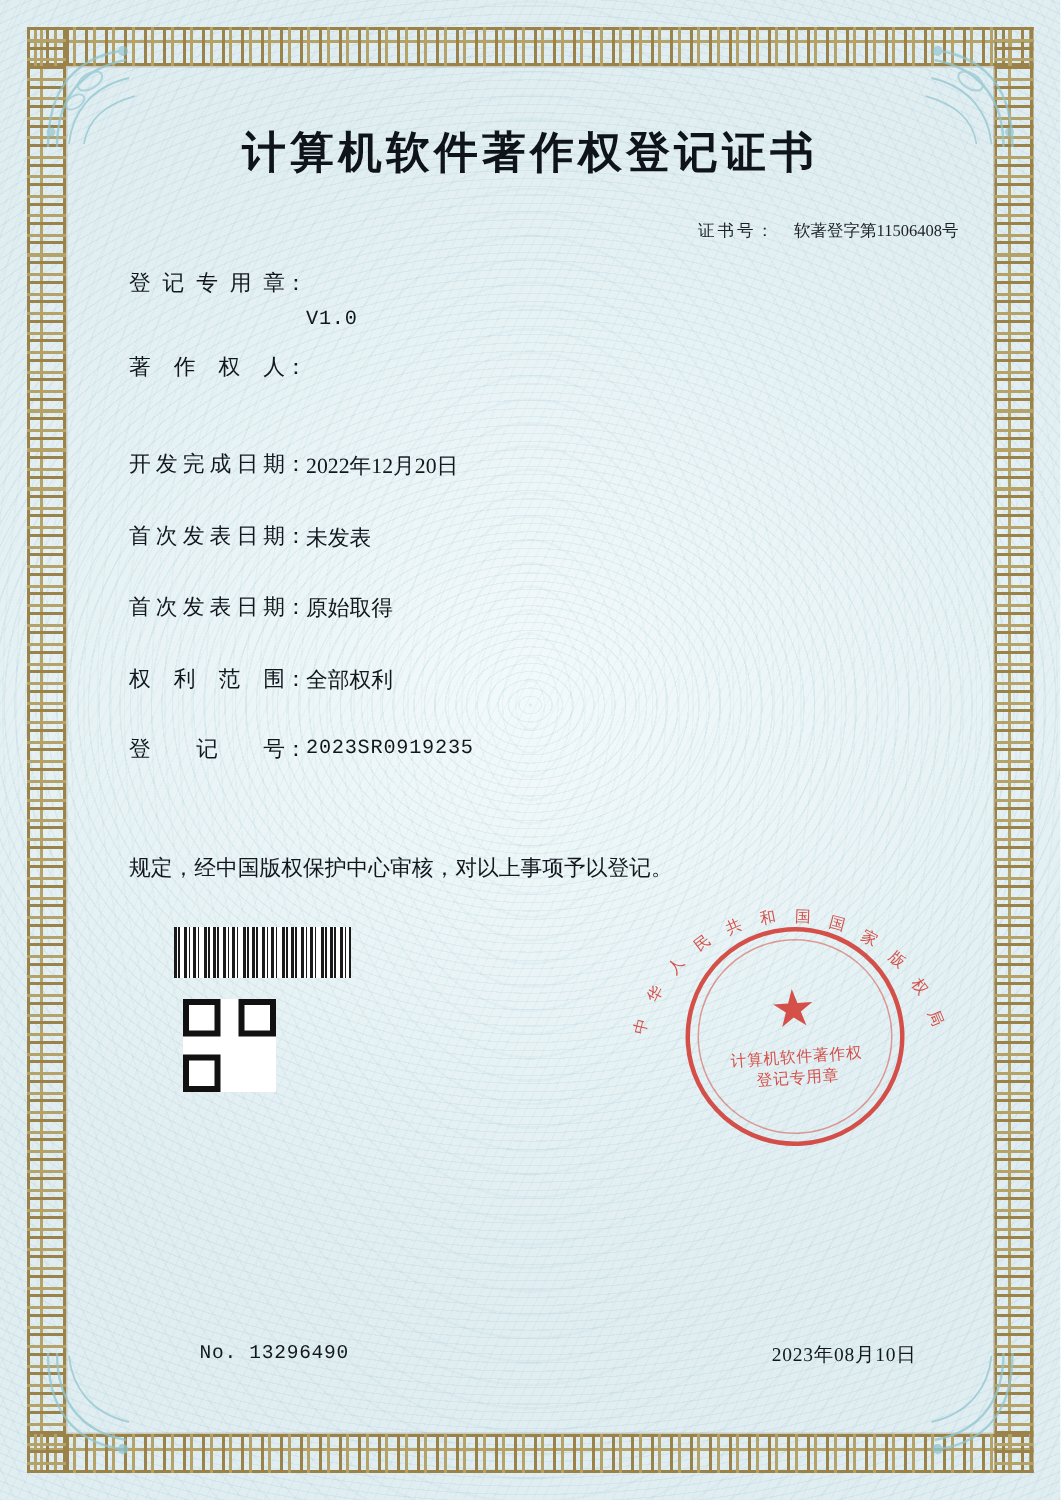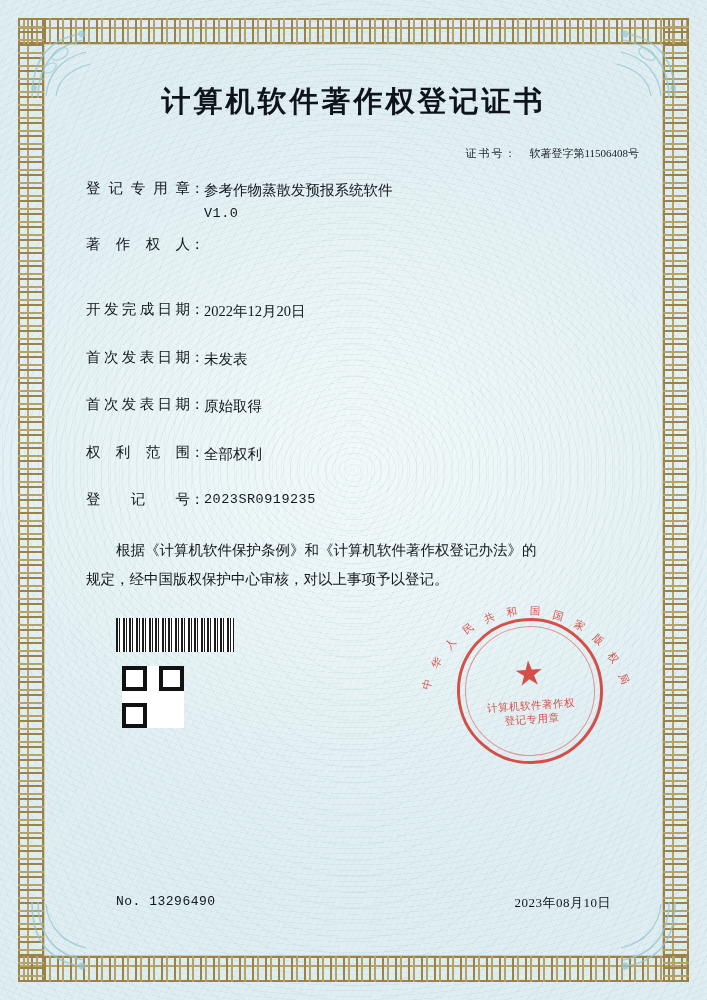--- a/index.html
+++ b/index.html
@@ -311,21 +311,21 @@
     left: 50%;
     top: 50%;
     transform-origin: 0 58px;
     display: block;
     white-space: nowrap;
   }
 
   
   .footer {
     position: absolute;
-    left: 0; right: 0;
+    left: 17px; right: 0;
     bottom: 32px;
     display: flex;
     justify-content: space-between;
     padding: 0 40px 0 60px;
     font-size: 13px;
     color: #11171d;
   }
   .footer .no {
     font-family: "Liberation Mono", "DejaVu Sans Mono", monospace;
     letter-spacing: 0.5px;
@@ -407,21 +407,21 @@
 
     <div class="cert-no">
       <span class="lbl">证书号：</span><span class="val">软著登字第11506408号</span>
     </div>
 
     <div class="fields block-1">
       <div class="field-row">
         <span class="field-label spaced">登记专用章</span>
         <span class="colon">：</span>
         <span class="field-value">
-          <span>参考作物蒸散发预报系统软件</span><br>
+          <br>
           <span class="mono">V1.0</span>
         </span>
       </div>
       <div class="field-row" style="">
         <span class="field-label spaced">著作权人</span>
         <span class="colon">：</span>
       </div>
     </div>
 
     <div class="fields block-2">
@@ -446,21 +446,21 @@
         <span class="field-value">全部权利</span>
       </div>
       <div class="field-row">
         <span class="field-label spaced">登记号</span>
         <span class="colon">：</span>
         <span class="field-value mono">2023SR0919235</span>
       </div>
     </div>
 
     <div class="statement">
-      <span class="indent"></span><span>根据《计算机软件保护条例》和《计算机软件著作权登记办法》的</span><br>
+      <span class="indent"></span><br>
       <span>规定，经中国版权保护中心审核，对以上事项予以登记。</span>
     </div>
 
     <div class="codes">
       <div class="barcode"></div>
       <div class="qr">
         <div class="qr-bl"></div>
       </div>
 
       <div class="seal">

